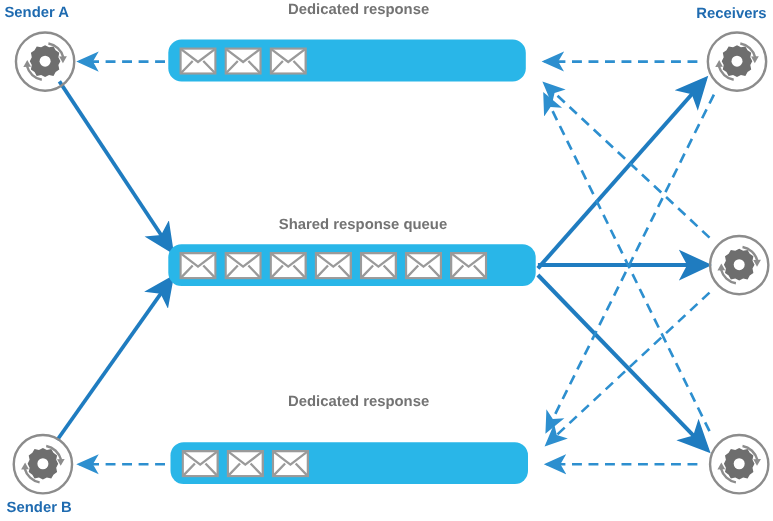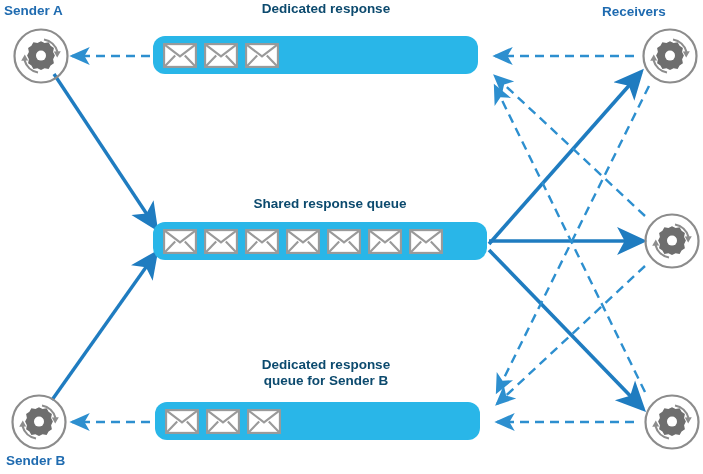--- a/index.html
+++ b/index.html
@@ -43,21 +43,21 @@
   .node-label {
     position: absolute;
     color: #1f6bb0;
     font-weight: bold;
     font-size: 13.5px;
     line-height: 15px;
     white-space: nowrap;
   }
   .queue-title {
     position: absolute;
-    color: #0c4a6e;
+    color: #737373;
     font-weight: bold;
     font-size: 13.5px;
     line-height: 16px;
     text-align: center;
     white-space: nowrap;
   }
   .gear-node {
     position: absolute;
     width: 58px;
     height: 58px;
@@ -134,21 +134,21 @@
         <path d="M29 14.2 L32.6 16 L36.6 15.2 L38.6 18.7 L41.9 21 L41.1 25 L42.9 28.6
                  L41.1 32.2 L41.9 36.2 L38.6 38.5 L36.6 42 L32.6 41.2 L29 43 L25.4 41.2
                  L21.4 42 L19.4 38.5 L16.1 36.2 L16.9 32.2 L15.1 28.6 L16.9 25 L16.1 21
                  L19.4 18.7 L21.4 15.2 L25.4 16 Z"></path>
         <circle cx="29" cy="28.6" r="5" fill="#ffffff"></circle>
       </g>
     </svg>
   </div>
   <div class="node-label" style="left:6px; top:453px;">Sender B</div>
 
-  <div class="node-label" style="left:602px; top:4px;">Receivers</div>
+  <div class="node-label" style="left:633px; top:4px;">Receivers</div>
 
   <div class="gear-node" style="left:641px; top:27px;">
     <svg width="58" height="58" viewBox="0 0 58 58" xmlns="http://www.w3.org/2000/svg">
       <circle cx="29" cy="29" r="26.5" fill="none" stroke="#8c8c8c" stroke-width="2.2"></circle>
       <path d="M12.5 33 A17 17 0 0 0 26 45.5" fill="none" stroke="#8c8c8c" stroke-width="2.2"></path>
       <path d="M12.8 27.5 L9.2 33.8 L16.2 33.6 Z" fill="#8c8c8c"></path>
       <path d="M45.5 25 A17 17 0 0 0 32 12.5" fill="none" stroke="#8c8c8c" stroke-width="2.2"></path>
       <path d="M45.2 30.5 L48.8 24.2 L41.8 24.4 Z" fill="#8c8c8c"></path>
       <g fill="#6e6e6e">
         <path d="M29 14.2 L32.6 16 L36.6 15.2 L38.6 18.7 L41.9 21 L41.1 25 L42.9 28.6
@@ -251,21 +251,20 @@
     </svg>
     <svg class="envelope" viewBox="0 0 34 25">
       <rect x="1.1" y="1.1" width="31.8" height="22.8" fill="#ffffff" stroke="#9a9a9a" stroke-width="2.1"></rect>
       <path d="M1.6 1.6 L17 13.4 L32.4 1.6" fill="none" stroke="#9a9a9a" stroke-width="2.1"></path>
       <path d="M1.6 23.4 L12.2 12.4 M32.4 23.4 L21.8 12.4" fill="none" stroke="#9a9a9a" stroke-width="2.1"></path>
     </svg>
   </div>
 
   <div class="queue-title" style="left:236px; top:357px; width:180px;">
     <div>Dedicated response</div>
-    <div>queue for Sender B</div>
   </div>
   <div class="queue-bar" style="left:155px; top:402px; width:325px; height:38px;">
     <svg class="envelope" viewBox="0 0 34 25">
       <rect x="1.1" y="1.1" width="31.8" height="22.8" fill="#ffffff" stroke="#9a9a9a" stroke-width="2.1"></rect>
       <path d="M1.6 1.6 L17 13.4 L32.4 1.6" fill="none" stroke="#9a9a9a" stroke-width="2.1"></path>
       <path d="M1.6 23.4 L12.2 12.4 M32.4 23.4 L21.8 12.4" fill="none" stroke="#9a9a9a" stroke-width="2.1"></path>
     </svg>
     <svg class="envelope" viewBox="0 0 34 25">
       <rect x="1.1" y="1.1" width="31.8" height="22.8" fill="#ffffff" stroke="#9a9a9a" stroke-width="2.1"></rect>
       <path d="M1.6 1.6 L17 13.4 L32.4 1.6" fill="none" stroke="#9a9a9a" stroke-width="2.1"></path>

